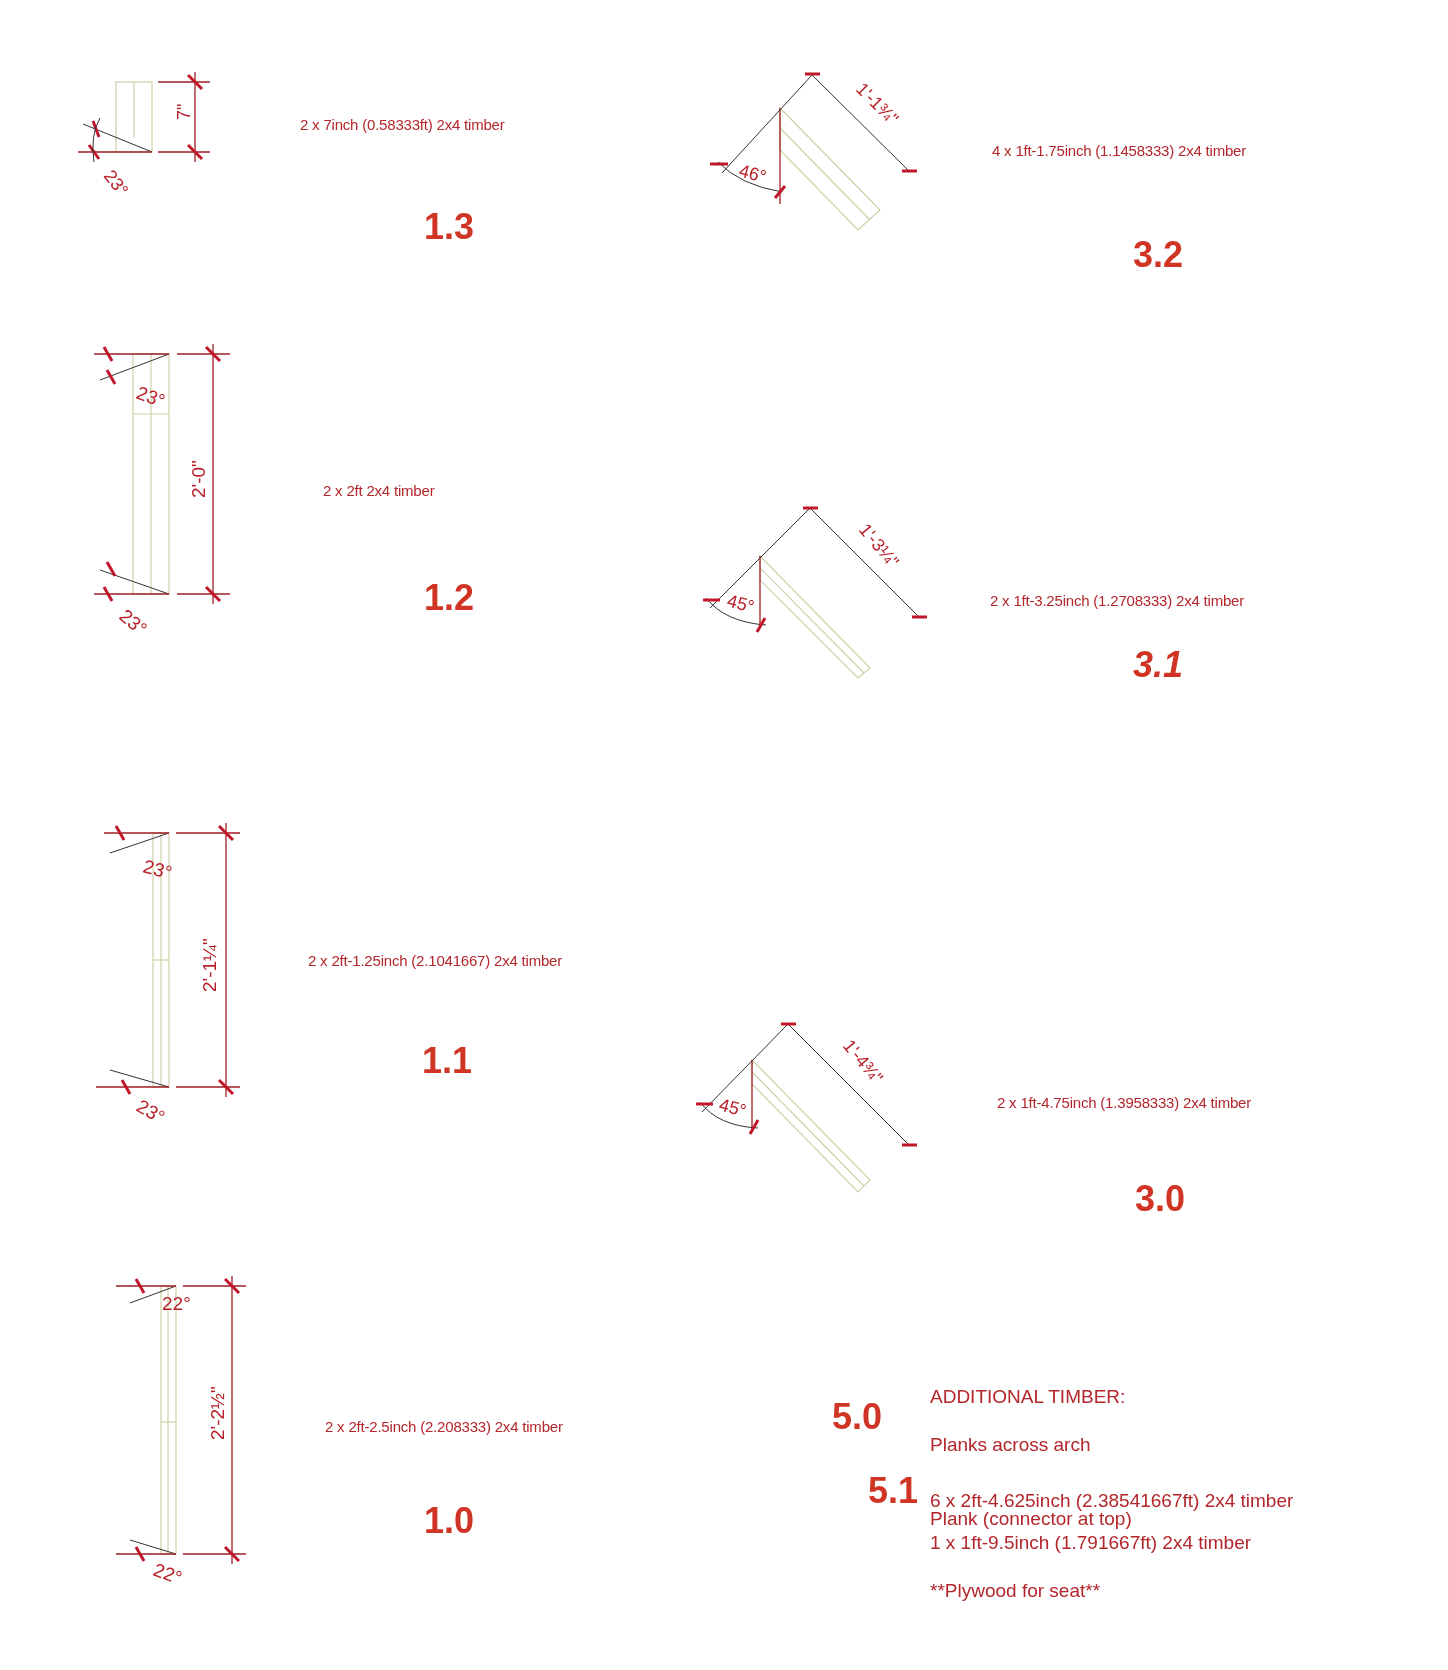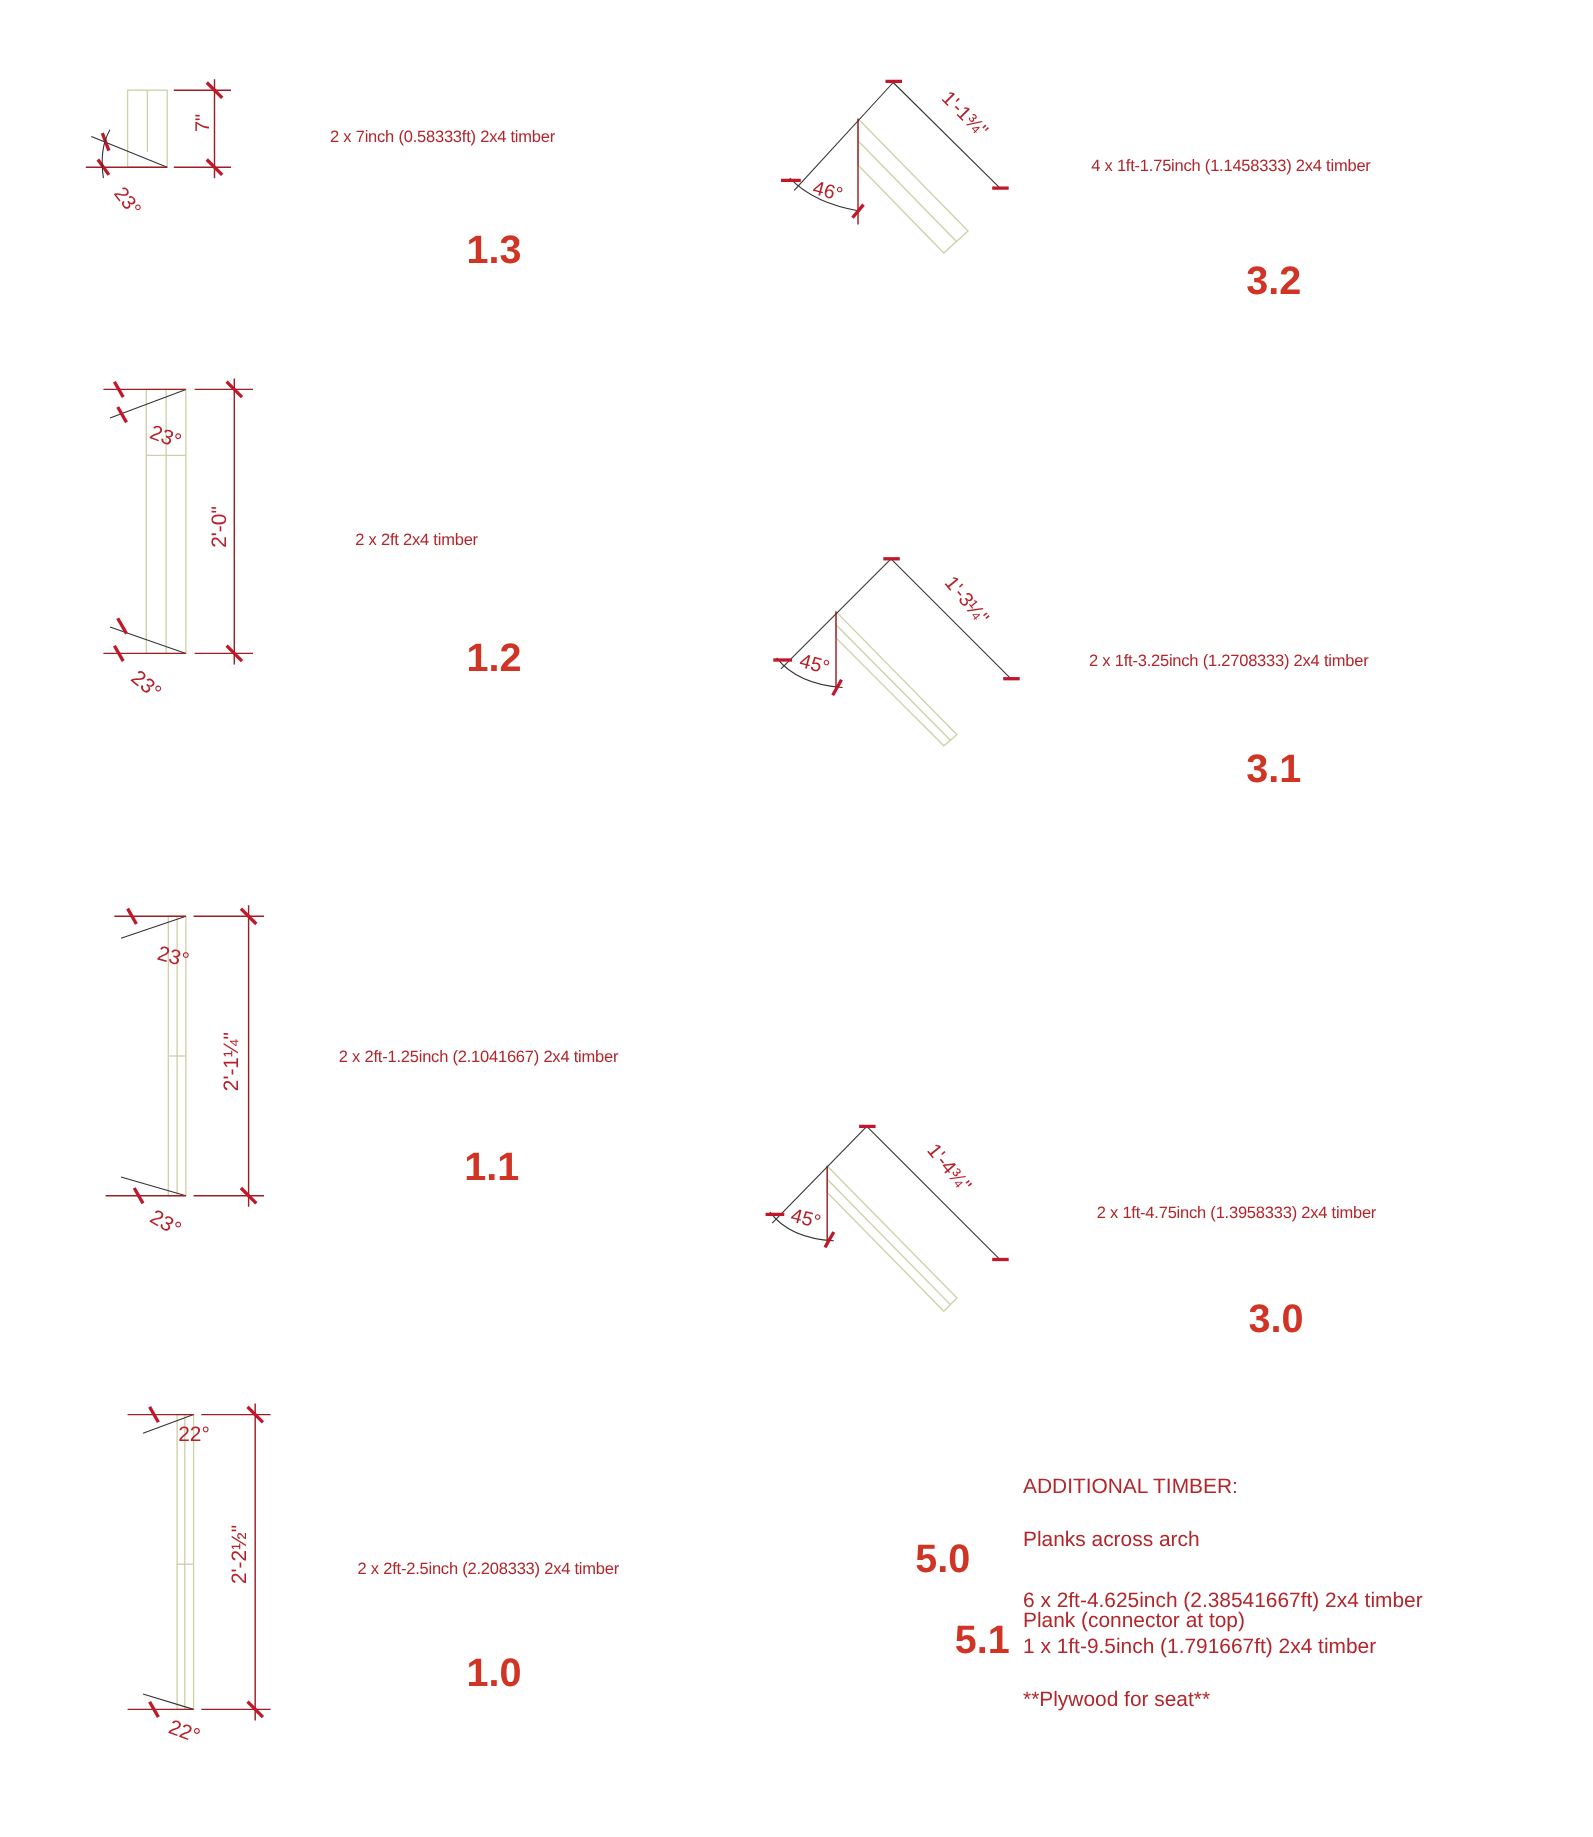--- a/index.html
+++ b/index.html
@@ -1,21 +1,21 @@
 <!DOCTYPE html>
 <html><head>
 <meta charset="utf-8">
 <style>
   html, body { margin:0; padding:0; background:#ffffff; }
   body { width:1448px; height:1670px; position:relative; overflow:hidden;
          font-family:"Liberation Sans", sans-serif; }
   .abs { position:absolute; }
   .desc { color:#b3262b; font-size:15px; white-space:nowrap; letter-spacing:-0.2px; }
   .num  { color:#cf3424; font-size:36px; font-weight:bold; white-space:nowrap; }
-  .addl { color:#b3262b; font-size:19px; white-space:nowrap; line-height:24px; }
+  .addl { color:#b3262b; font-size:19px; white-space:nowrap; line-height:24px;margin-top:45px; }
   .dim  { fill:#b8212a; font-family:"Liberation Sans", sans-serif; }
   svg.draw { position:absolute; left:0; top:0; width:1448px; height:1670px; }
   .red  { stroke:#9e1e26; stroke-width:1.3; fill:none; }
   .tick { stroke:#c0182a; stroke-width:3; fill:none; }
   .blk  { stroke:#333; stroke-width:1; fill:none; }
   .wood { stroke:#cfd0a8; stroke-width:1.2; fill:none; }
 </style>
 </head>
 <body>
 
@@ -156,21 +156,21 @@
 <div class="abs desc" style="left:308px; top:952px;">2 x 2ft-1.25inch (2.1041667) 2x4 timber</div>
 <div class="abs num" style="left:422px; top:1040px;">1.1</div>
 
 <div class="abs desc" style="left:325px; top:1418px;">2 x 2ft-2.5inch (2.208333) 2x4 timber</div>
 <div class="abs num" style="left:424px; top:1500px;">1.0</div>
 
 <div class="abs desc" style="left:992px; top:142px;">4 x 1ft-1.75inch (1.1458333) 2x4 timber</div>
 <div class="abs num" style="left:1133px; top:234px;">3.2</div>
 
 <div class="abs desc" style="left:990px; top:592px;">2 x 1ft-3.25inch (1.2708333) 2x4 timber</div>
-<div class="abs num" style="left:1133px; top:678px;">3.1</div>
+<div class="abs num" style="left:1133px; top:644px;font-style:italic;">3.1</div>
 
 <div class="abs desc" style="left:997px; top:1094px;">2 x 1ft-4.75inch (1.3958333) 2x4 timber</div>
 <div class="abs num" style="left:1135px; top:1178px;">3.0</div>
 
 <div class="abs addl" style="left:930px; top:1340px;">ADDITIONAL TIMBER:</div>
 
 <div class="abs num" style="left:832px; top:1396px;">5.0</div>
 <div class="abs addl" style="left:930px; top:1388px;">Planks across arch</div>
 <div class="abs addl" style="left:930px; top:1444px;">6 x 2ft-4.625inch (2.38541667ft) 2x4 timber</div>
 

